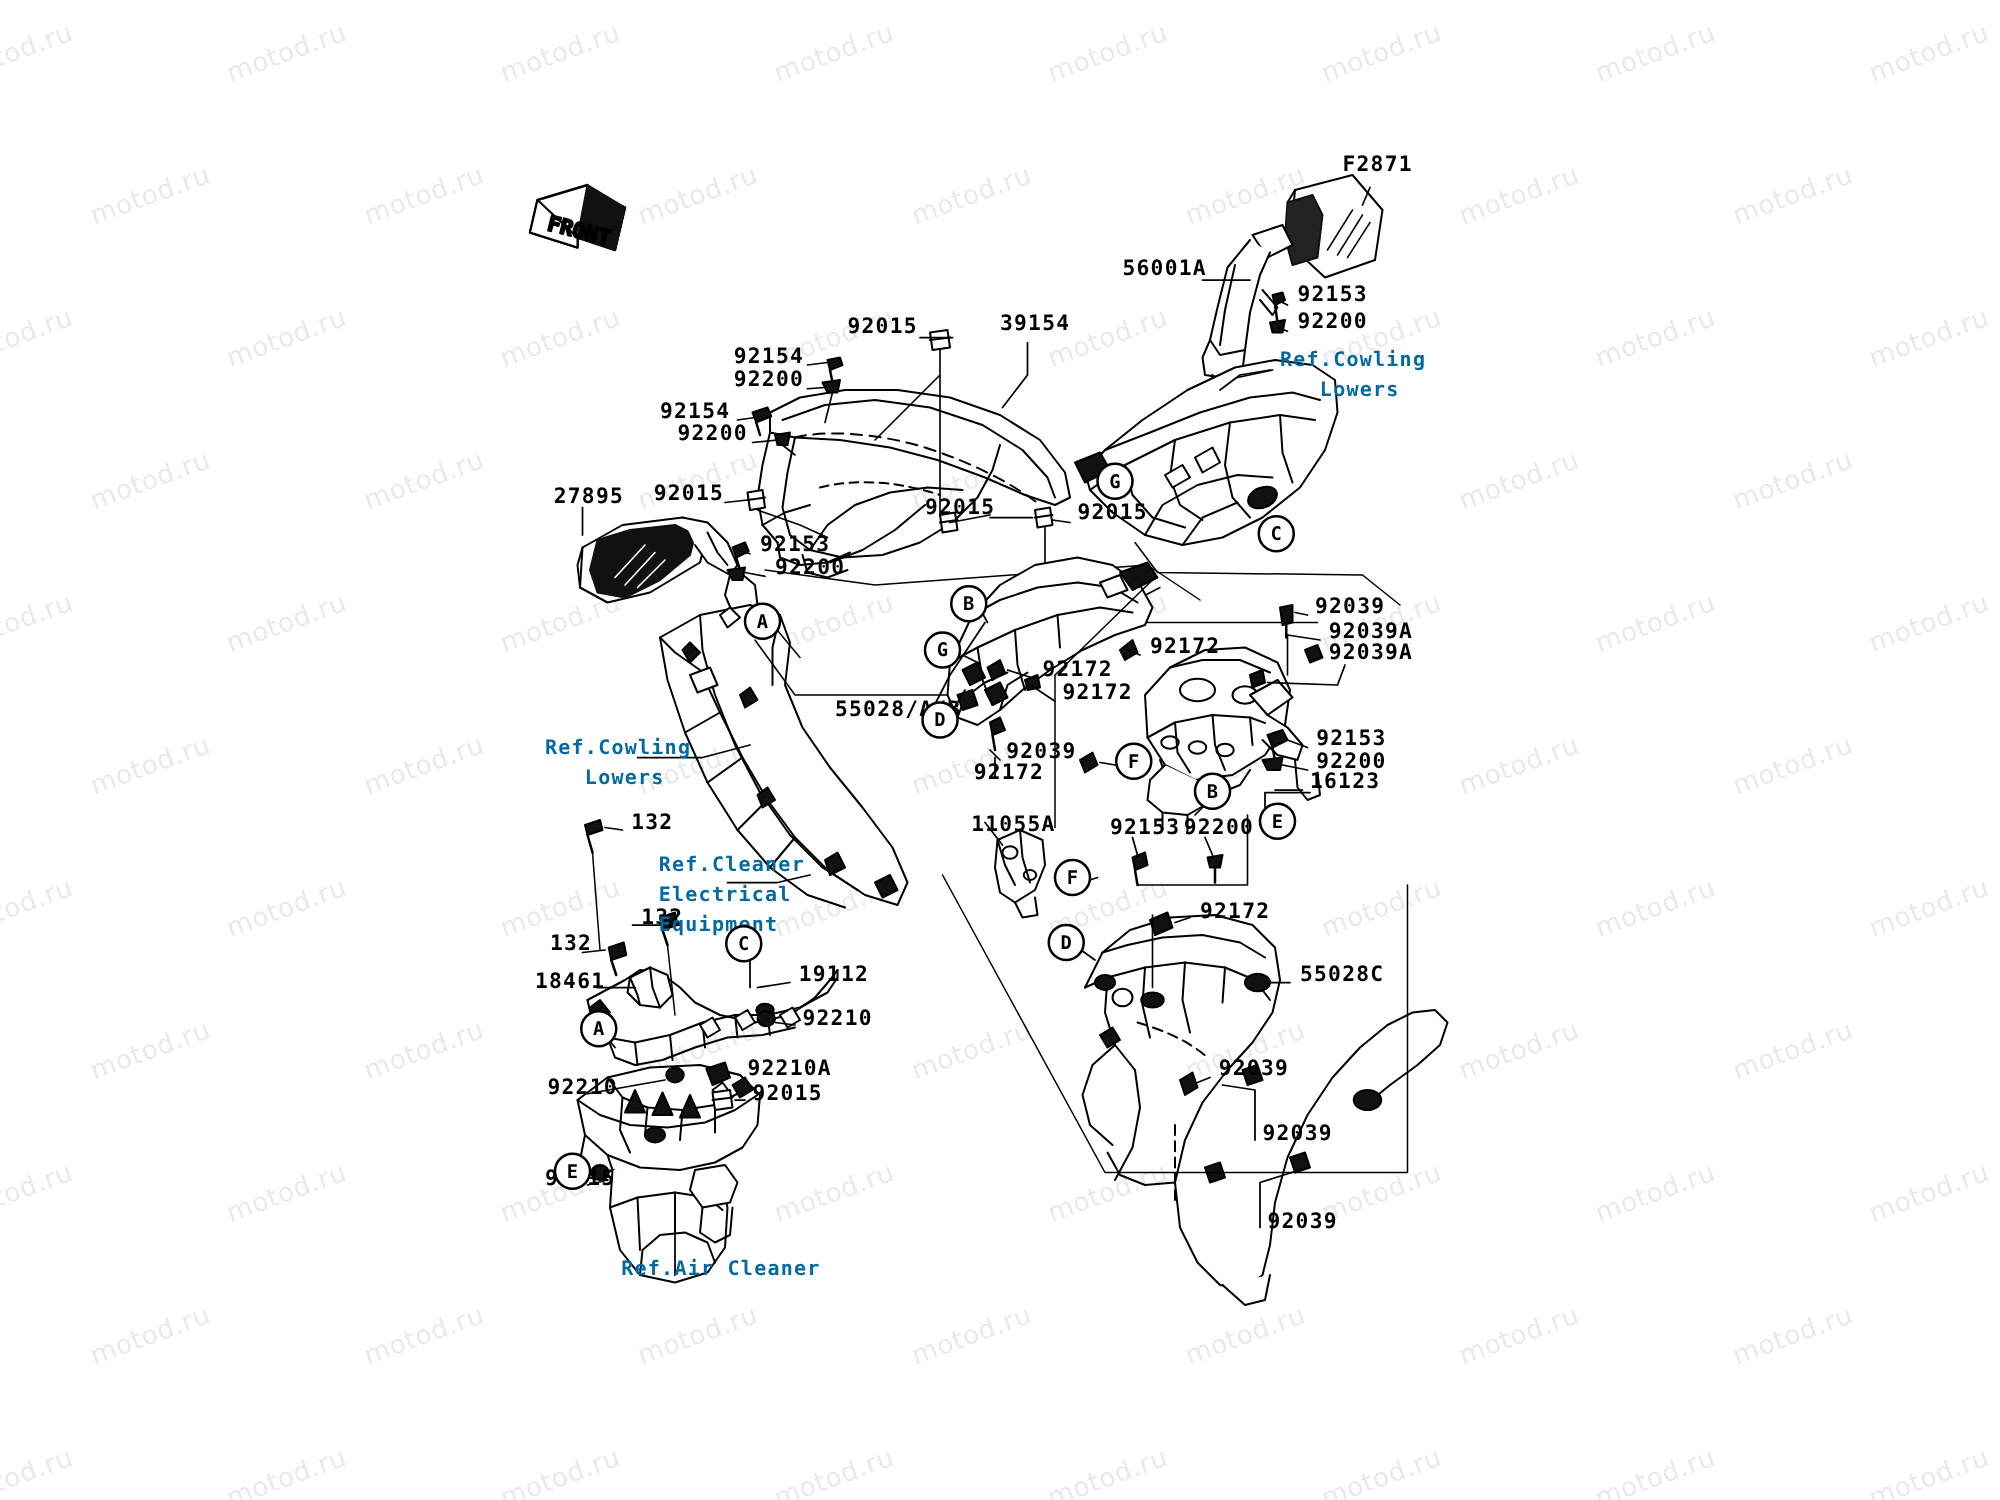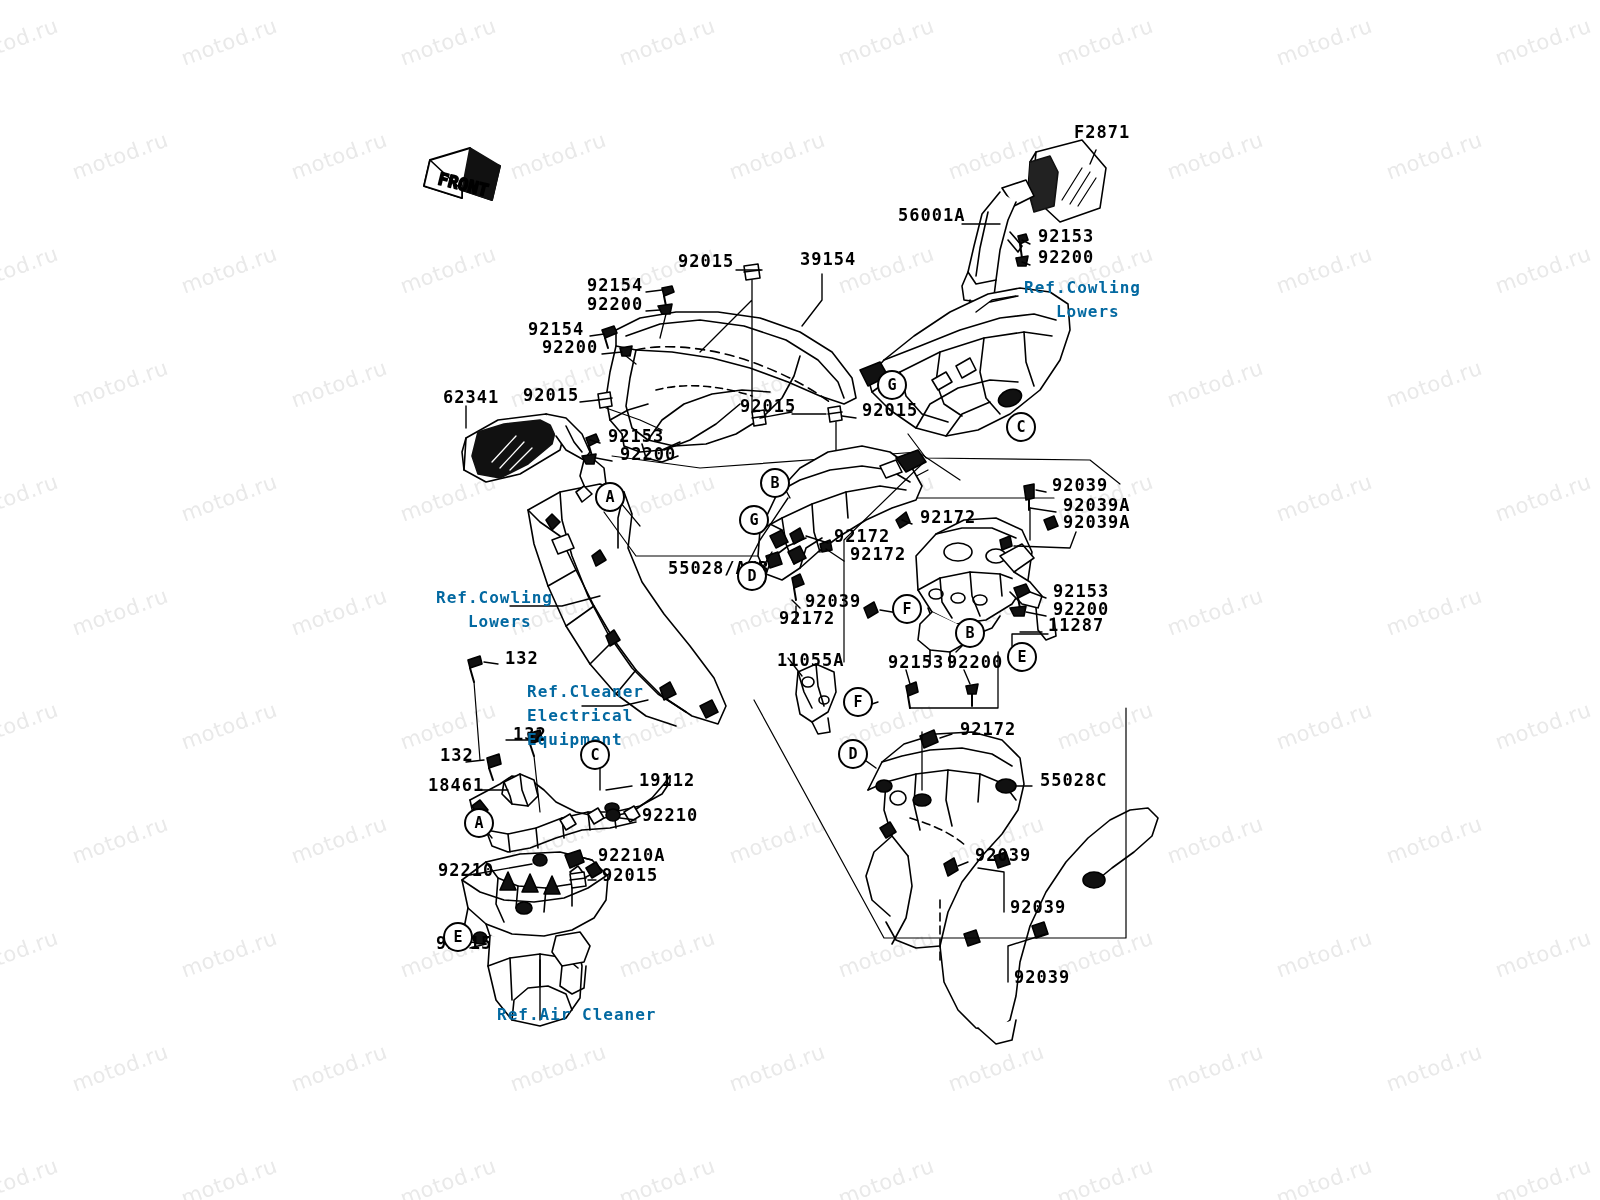--- a/index.html
+++ b/index.html
@@ -501,36 +501,36 @@
       <div class="lbl" style="left: 1074px; top: 122px;">F2871</div>
       <div class="lbl" style="left: 898px; top: 205px;">56001A</div>
       <div class="lbl" style="left: 1038px; top: 226px;">92153</div>
       <div class="lbl" style="left: 1038px; top: 247px;">92200</div>
       <div class="lbl" style="left: 678px; top: 251px;">92015</div>
       <div class="lbl" style="left: 800px; top: 249px;">39154</div>
       <div class="lbl" style="left: 587px; top: 275px;">92154</div>
       <div class="lbl" style="left: 587px; top: 294px;">92200</div>
       <div class="lbl" style="left: 528px; top: 319px;">92154</div>
       <div class="lbl" style="left: 542px; top: 337px;">92200</div>
-      <div class="lbl" style="left: 443px; top: 387px;">62341</div>
+      <div class="lbl" style="left: 443px; top: 387px;">27895</div>
       <div class="lbl" style="left: 523px; top: 385px;">92015</div>
       <div class="lbl" style="left: 740px; top: 396px;">92015</div>
       <div class="lbl" style="left: 862px; top: 400px;">92015</div>
       <div class="lbl" style="left: 608px; top: 426px;">92153</div>
       <div class="lbl" style="left: 620px; top: 444px;">92200</div>
       <div class="lbl" style="left: 1052px; top: 475px;">92039</div>
       <div class="lbl" style="left: 1063px; top: 495px;">92039A</div>
       <div class="lbl" style="left: 1063px; top: 512px;">92039A</div>
       <div class="lbl" style="left: 920px; top: 507px;">92172</div>
       <div class="lbl" style="left: 834px; top: 526px;">92172</div>
       <div class="lbl" style="left: 850px; top: 544px;">92172</div>
       <div class="lbl" style="left: 668px; top: 558px;">55028/A/B</div>
       <div class="lbl" style="left: 1053px; top: 581px;">92153</div>
       <div class="lbl" style="left: 1053px; top: 599px;">92200</div>
-      <div class="lbl" style="left: 1048px; top: 615px;">11287</div>
+      <div class="lbl" style="left: 1048px; top: 615px;">16123</div>
       <div class="lbl" style="left: 805px; top: 591px;">92039</div>
       <div class="lbl" style="left: 779px; top: 608px;">92172</div>
       <div class="lbl" style="left: 777px; top: 650px;">11055A</div>
       <div class="lbl" style="left: 888px; top: 652px;">92153</div>
       <div class="lbl" style="left: 947px; top: 652px;">92200</div>
       <div class="lbl" style="left: 505px; top: 648px;">132</div>
       <div class="lbl" style="left: 960px; top: 719px;">92172</div>
       <div class="lbl" style="left: 513px; top: 724px;">132</div>
       <div class="lbl" style="left: 440px; top: 745px;">132</div>
       <div class="lbl" style="left: 428px; top: 775px;">18461</div>

